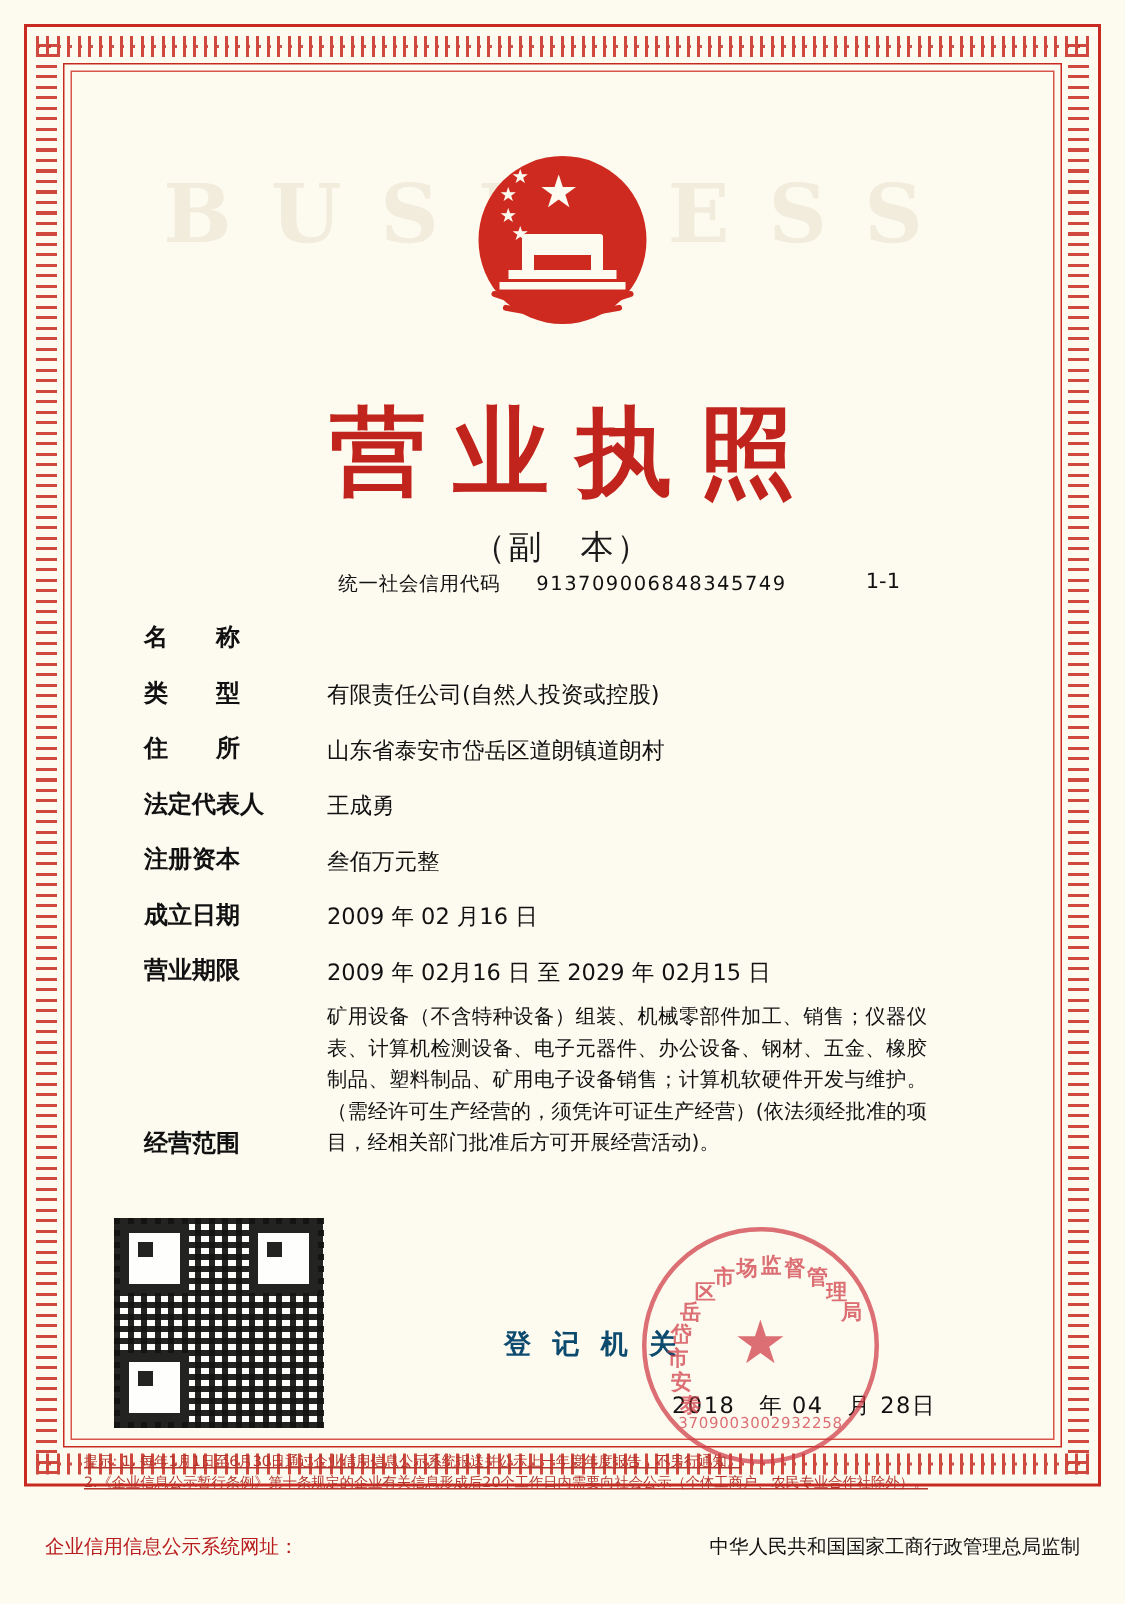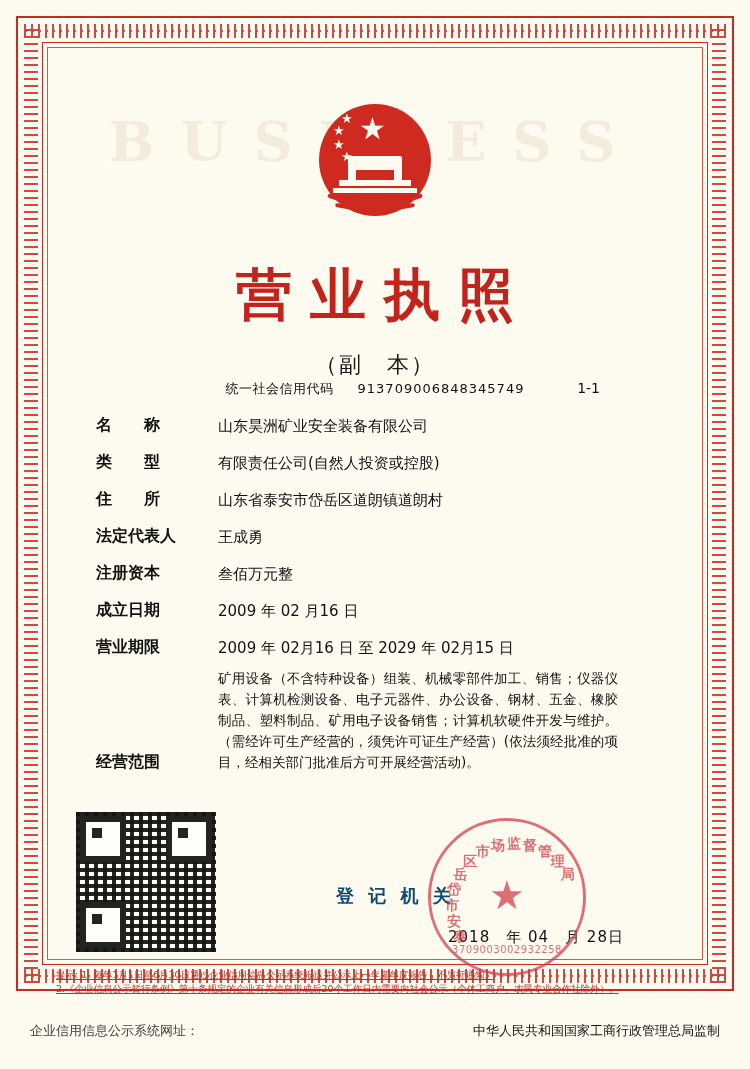--- a/index.html
+++ b/index.html
@@ -148,21 +148,21 @@
   }
 
   
   .title {
     position: absolute;
     top: 258px;
     left: 0; right: 0;
     text-align: center;
     font-family: "DejaVu Serif", "Liberation Serif", serif;
     font-weight: bold;
-    font-size: 56px;
+    font-size: 64px;
     letter-spacing: 18px;
     color: #c0241c;
     text-indent: 18px;
   }
   .subtitle {
     position: absolute;
     top: 350px;
     left: 0; right: 0;
     text-align: center;
     font-size: 22px;
@@ -332,21 +332,21 @@
     text-decoration: underline;
   }
   .notes div { white-space: nowrap; }
 
   
   .bottom-left {
     position: absolute;
     left: 30px;
     top: 1022px;
     font-size: 13px;
-    color: #404040;
+    color: #b91c1c;
   }
   .bottom-right {
     position: absolute;
     right: 30px;
     top: 1022px;
     font-size: 13px;
     color: #111;
   }
 </style>
 </head>
@@ -385,21 +385,20 @@
 
   <div class="code-line">
     <span class="lbl">统一社会信用代码</span><span class="val">913709006848345749</span>
     <span class="pg">1-1</span>
   </div>
 
   <div class="fields">
 
     <div class="row">
       <div class="label">名　　称</div>
-      <div class="value">山东昊洲矿业安全装备有限公司</div>
     </div>
 
     <div class="row">
       <div class="label">类　　型</div>
       <div class="value">有限责任公司(自然人投资或控股)</div>
     </div>
 
     <div class="row">
       <div class="label">住　　所</div>
       <div class="value">山东省泰安市岱岳区道朗镇道朗村</div>

